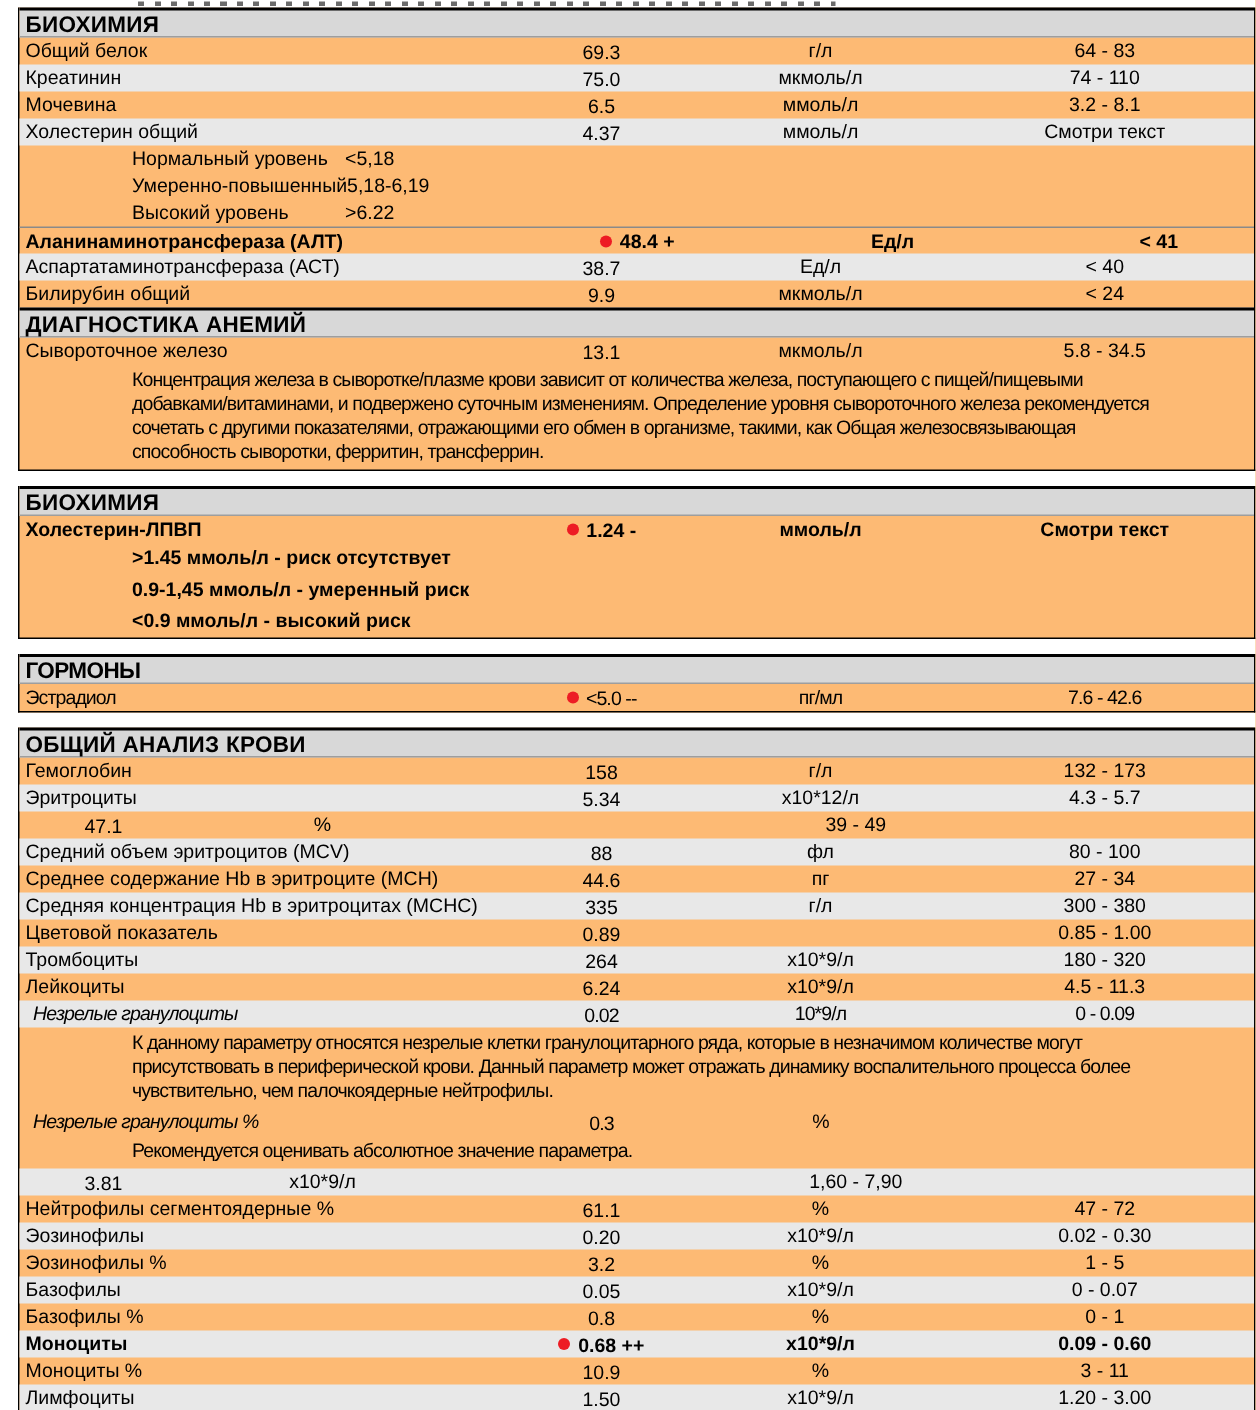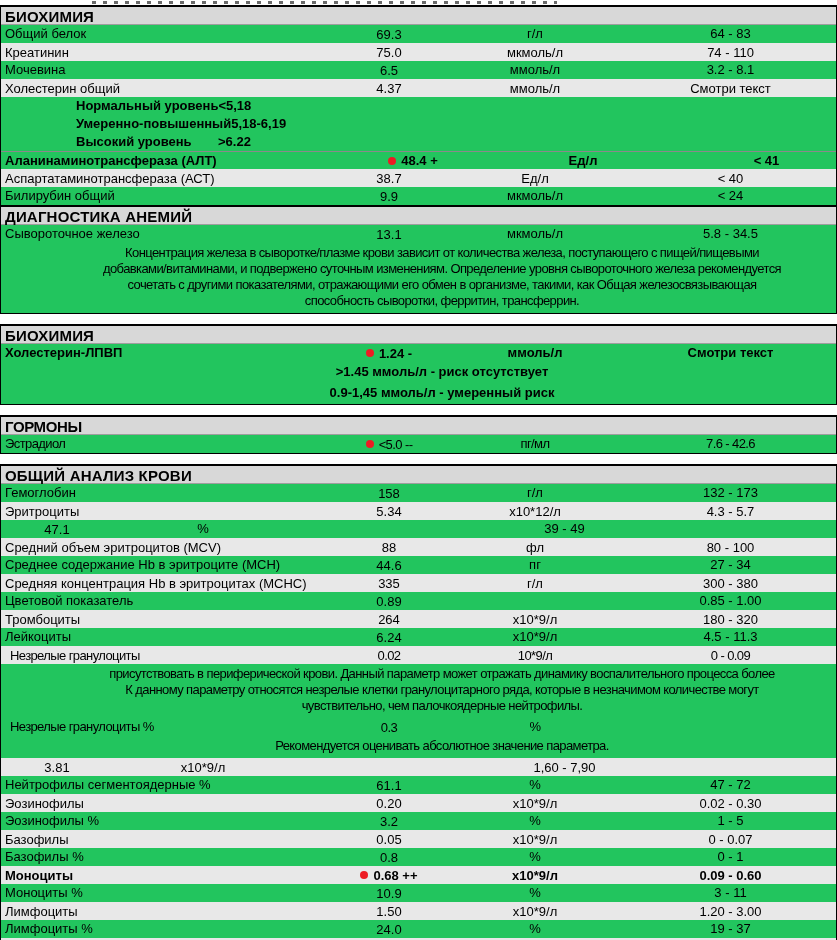--- a/index.html
+++ b/index.html
@@ -10,48 +10,48 @@
     font-size: 13px; color: #000;
   }
   .remnant { position: relative; height: 5px; }
   .remnant-marks {
     position: absolute; left: 92px; top: 1px; width: 465px; height: 3px;
     background: repeating-linear-gradient(90deg, #3a3a3a 0 4px, transparent 4px 11px);
     opacity: .75;
   }
   .report-box {
     border: 1px solid #000; border-top: none;
-    margin: 0 0 10px 0; background: #22c55e;
+    margin: 0 0 10px 12px; background: #fdba74;
   }
   .sec-header {
     background: #d8d8d8;
     border-top: 2px solid #000;
     border-bottom: 1px solid #9e9e9e;
     font-weight: bold; font-size: 15px;
     height: 20px; line-height: 17px; padding: 1px 0 0 4px;
     letter-spacing: .2px;
   }
   .row { display: flex; height: 18px; line-height: 17px; }
-  .row.shade { background: #e8e8e8; align-items: center; }
+  .row.shade { background: #e8e8e8; }
   .row.bold { font-weight: bold; }
   .row.topline { border-top: 1px solid #8a8a8a; gap: 24px; }
   .c { overflow: hidden; white-space: nowrap; }
   .c.name  { flex: 0 0 332px; padding-left: 4px; }
-  .c.name.indent { padding-left: 9px; }
+  .c.name.indent { padding-left: 9px; font-style: italic; }
   .c.val   { flex: 0 0 112px; display: flex; align-items: center; justify-content: center; gap: 5px; }
   .c.unit  { flex: 0 0 180px; text-align: center; }
   .c.range { flex: 1 1 auto; text-align: center; }
   .dot {
     width: 8px; height: 8px; border-radius: 50%;
     background: #ed1c24; display: inline-block; flex: 0 0 8px;
   }
-  .row.sub { padding-left: 75px; font-weight: bold; }
+  .row.sub { padding-left: 75px; }
   .sub-label { flex: 0 0 142px; white-space: nowrap; }
   .sub-value { white-space: nowrap; text-align: right; }
-  .note { padding: 2px 28px 4px 75px; line-height: 16px; text-align: center; }
+  .note { padding: 2px 28px 4px 75px; line-height: 16px; }
   .note.bold { font-weight: bold; line-height: 19px; padding-top: 0; padding-bottom: 2px; }
   .note-line { white-space: nowrap; overflow: hidden; }
   .cond { letter-spacing: -0.6px; }
   .cond-h { letter-spacing: -0.4px; }
 </style>
 </head>
 <body>
 
 <div>
   <div class="remnant">
@@ -155,20 +155,23 @@
           </div>
           <div class="c unit">ммоль/л</div>
           <div class="c range">Смотри текст</div>
         </div>
         <div class="note bold">
           <div class="note-line">&gt;1.45 ммоль/л - риск отсутствует</div>
         </div>
         <div class="note bold">
           <div class="note-line">0.9-1,45 ммоль/л - умеренный риск</div>
         </div>
+        <div class="note bold">
+          <div class="note-line">&lt;0.9 ммоль/л - высокий риск</div>
+        </div>
       </div>
       <div class="report-box">
         <div class="sec-header cond-h">ГОРМОНЫ</div>
         <div class="row cond">
           <div class="c name">Эстрадиол</div>
           <div class="c val">
             <span class="dot"></span>
             <span class="vtext">&lt;5.0 --</span>
           </div>
           <div class="c unit">пг/мл</div>
@@ -250,22 +253,22 @@
         </div>
         <div class="row shade cond">
           <div class="c name indent">Незрелые гранулоциты</div>
           <div class="c val">
             <span class="vtext">0.02</span>
           </div>
           <div class="c unit">10*9/л</div>
           <div class="c range">0 - 0.09</div>
         </div>
         <div class="note cond">
+          <div class="note-line">К данному параметру относятся незрелые клетки гранулоцитарного ряда, которые  в незначимом количестве могут</div>
           <div class="note-line">присутствовать в периферической крови. Данный параметр может отражать динамику воспалительного процесса более</div>
-          <div class="note-line">К данному параметру относятся незрелые клетки гранулоцитарного ряда, которые  в незначимом количестве могут</div>
           <div class="note-line">чувствительно, чем палочкоядерные нейтрофилы.</div>
         </div>
         <div class="row cond">
           <div class="c name indent">Незрелые гранулоциты %</div>
           <div class="c val">
             <span class="vtext">0.3</span>
           </div>
           <div class="c unit">%</div>
           <div class="c range"></div>
         </div>

